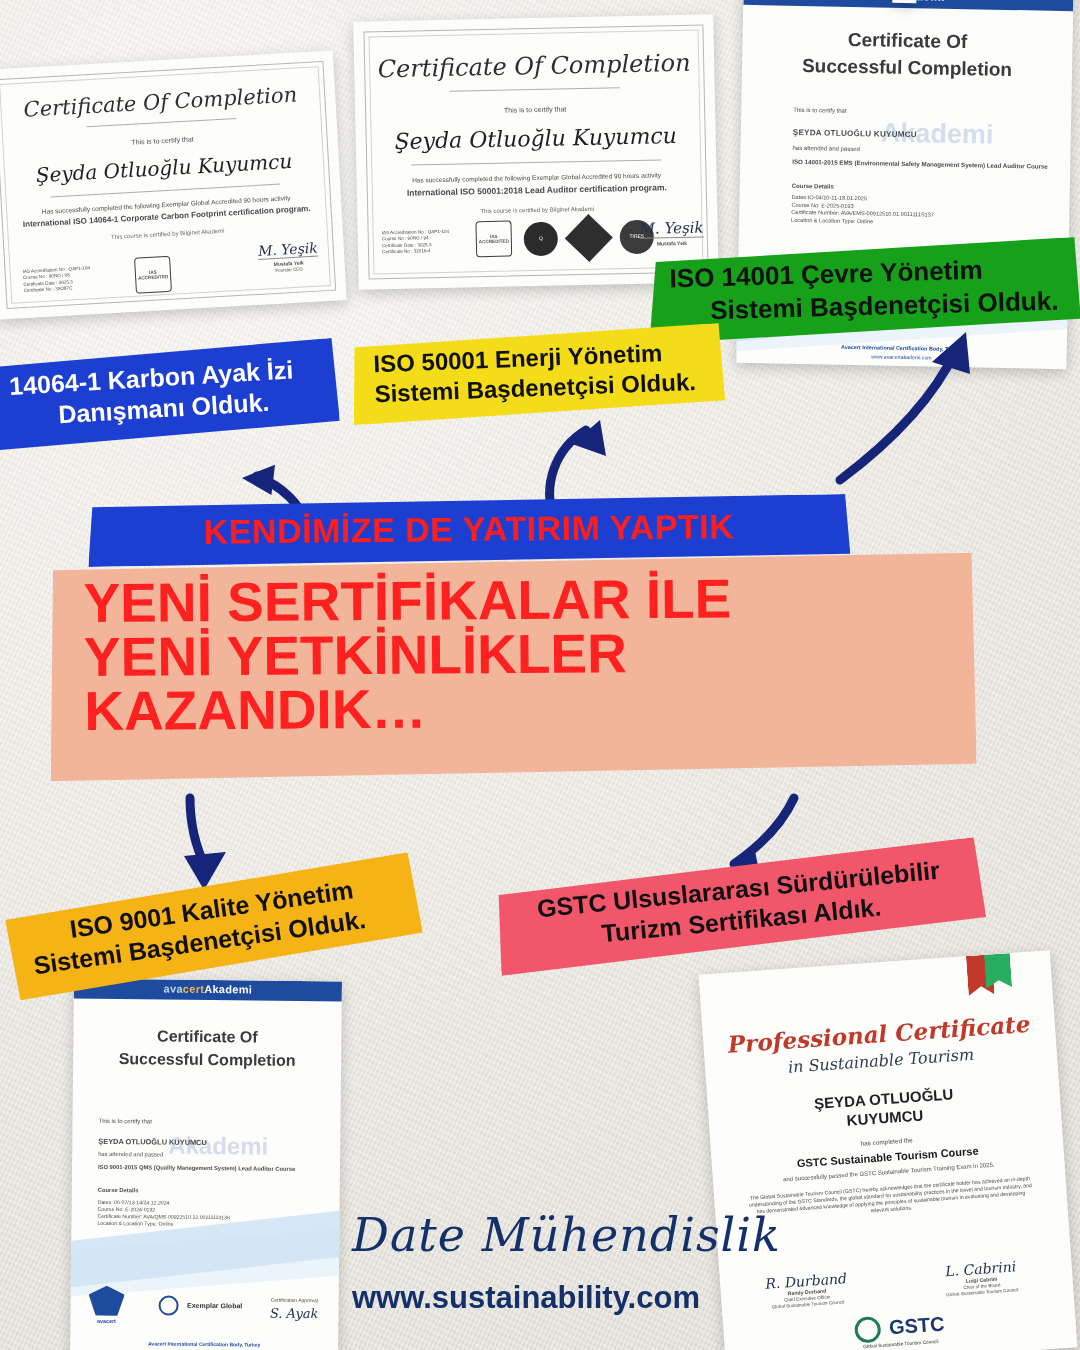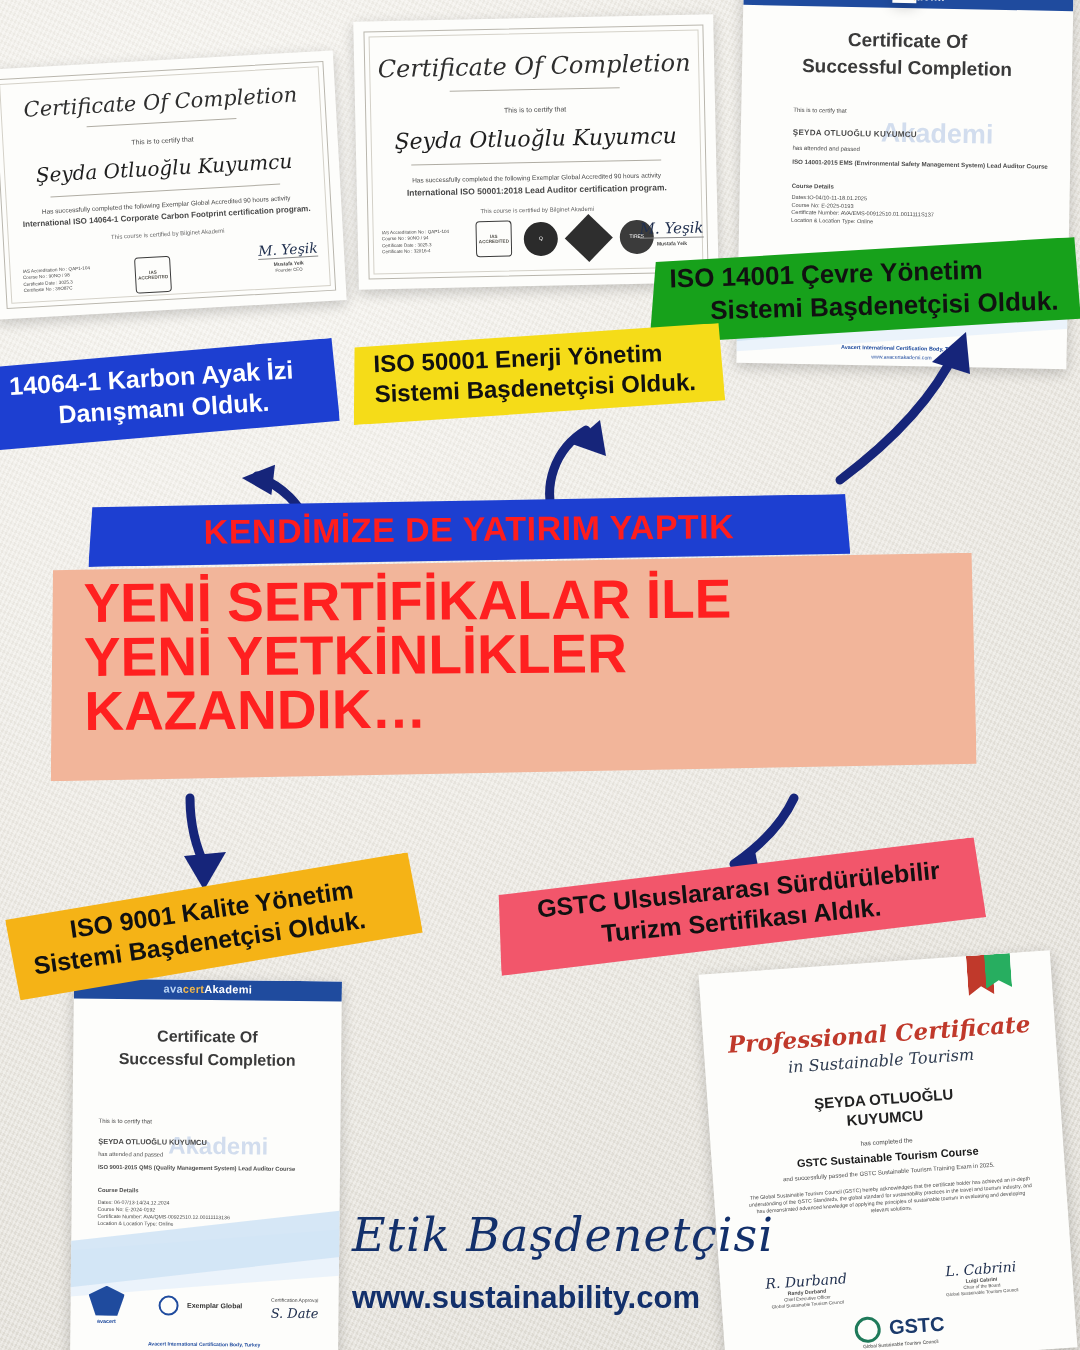--- a/index.html
+++ b/index.html
@@ -427,21 +427,21 @@
     <div class="c-tiny" style="font-size:5.4px;font-weight:bold;color:#1f4b9e;margin-top:2px;">avacert</div>
   </div>
 
   <div style="position:absolute;left:88px;bottom:44px;text-align:left;">
     <div style="display:inline-block;width:16px;height:16px;border:2px solid #1f4b9e;border-radius:50%;vertical-align:middle;"></div>
     <span class="c-tiny" style="font-size:7px;font-weight:bold;color:#333;vertical-align:middle;margin-left:4px;">Exemplar Global</span>
   </div>
 
   <div style="position:absolute;right:20px;bottom:40px;text-align:center;">
     <div class="c-tiny" style="font-size:5px;">Certification Approval</div>
-    <div class="sig" style="font-size:13px;margin-top:2px;">S. Date</div>
+    <div class="sig" style="font-size:13px;margin-top:2px;">S. Ayak</div>
   </div>
 
   <div class="c-tiny" style="position:absolute;left:0;bottom:12px;width:100%;text-align:center;font-size:5px;font-weight:bold;color:#1f4b9e;">Avacert International Certification Body, Turkey</div>
   <div class="c-tiny" style="position:absolute;left:0;bottom:4px;width:100%;text-align:center;font-size:4.8px;color:#1f4b9e;">www.avacertakademi.com</div>
 </div>
 
 <div class="cert" id="cert-gstc">
   <div style="position:absolute;right:58px;top:0;width:26px;height:40px;background:#c0392b;clip-path:polygon(0 0,100% 0,100% 100%,50% 78%,0 100%);"></div>
   <div style="position:absolute;right:40px;top:0;width:26px;height:34px;background:#27ae60;clip-path:polygon(0 0,100% 0,100% 100%,50% 78%,0 100%);"></div>
 
@@ -531,14 +531,14 @@
 <div id="headline-top">
   <div class="t">KENDİMİZE DE YATIRIM YAPTIK</div>
 </div>
 
 <div id="headline-main">
   <div class="l">YENİ SERTİFİKALAR İLE</div>
   <div class="l">YENİ YETKİNLİKLER</div>
   <div class="l">KAZANDIK…</div>
 </div>
 
-<div id="brand-script">Etik Başdenetçisi</div>
+<div id="brand-script">Date Mühendislik</div>
 <div id="brand-url">www.sustainability.com</div>
 
 </body></html>

